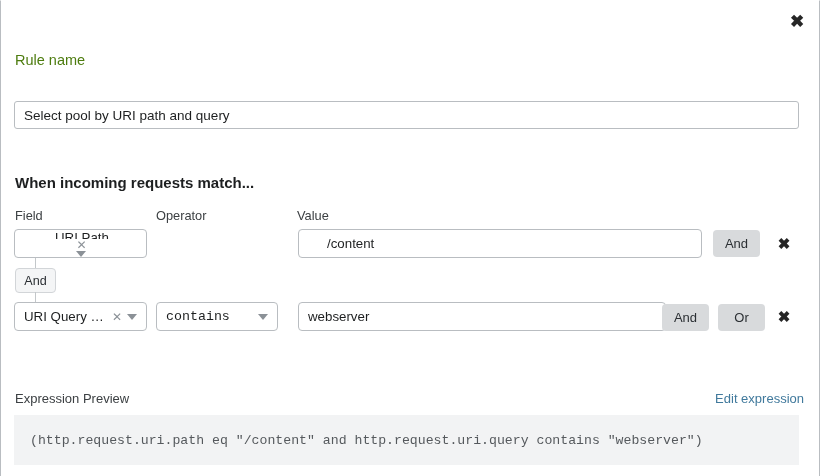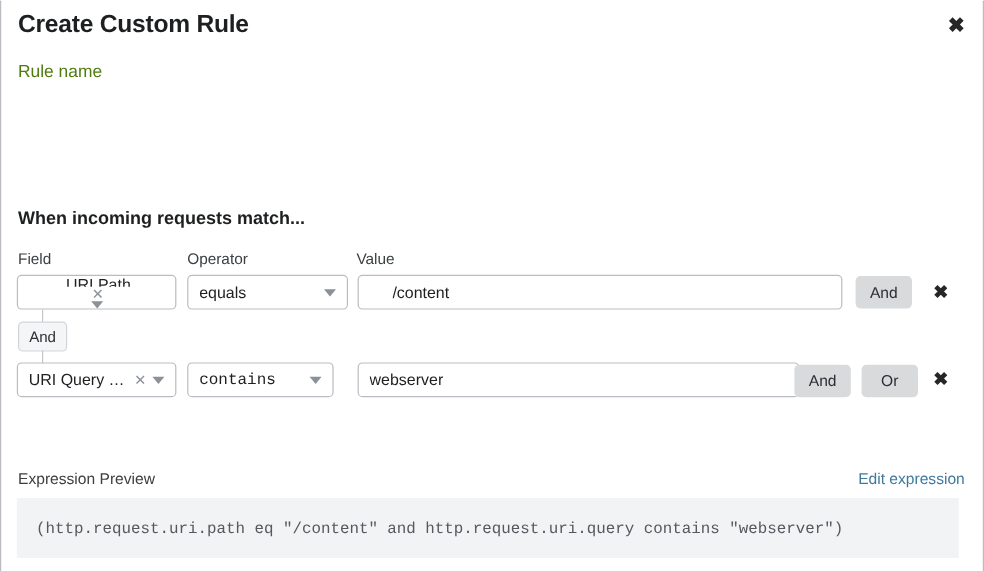--- a/index.html
+++ b/index.html
@@ -225,41 +225,37 @@
     color: #55595d;
     white-space: nowrap;
     overflow: hidden;
   }
 </style>
 </head>
 <body>
 
 <div id="dialog">
 
-  <div id="dlg-title">Create Custom Rule</div>
   <button id="close-btn">✖</button>
 
   <div id="rule-name-label">Rule name</div>
+  <input id="rule-name-input" type="text" value="Select pool by URI path and query" style="">
 
   <div id="match-heading">When incoming requests match...</div>
 
   <div class="col-label" id="label-field">Field</div>
   <div class="col-label" id="label-operator">Operator</div>
   <div class="col-label" id="label-value">Value</div>
 
   <div class="select-box" id="r1-field">
     <span class="sel-text">URI Path</span>
     <span class="clear-x">✕</span>
     <span class="caret"></span>
   </div>
 
-  <div class="select-box" id="r1-operator">
-    <span class="sel-text">equals</span>
-    <span class="caret"></span>
-  </div>
 
   <input class="text-input" id="r1-value" type="text" value="/content" style="">
 
   <button class="chip-btn" id="r1-and">And</button>
   <button class="remove-x" id="r1-remove">✖</button>
 
   <div class="conn-line" id="conn-line-top"></div>
   <div id="and-connector">And</div>
   <div class="conn-line" id="conn-line-bottom"></div>
 

